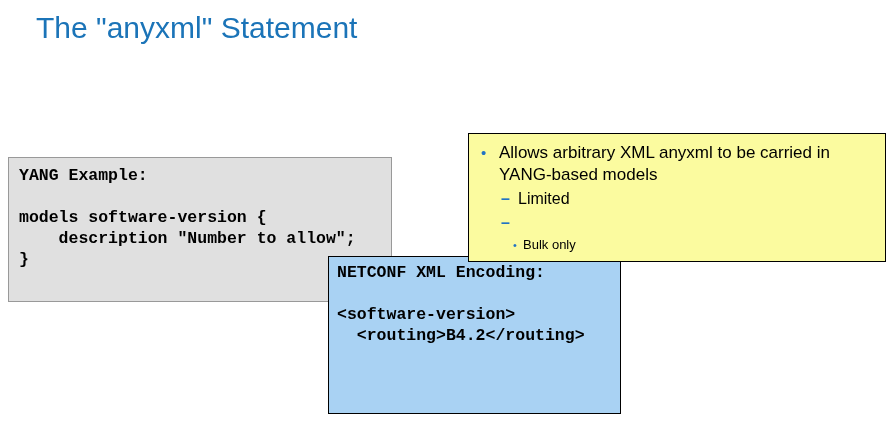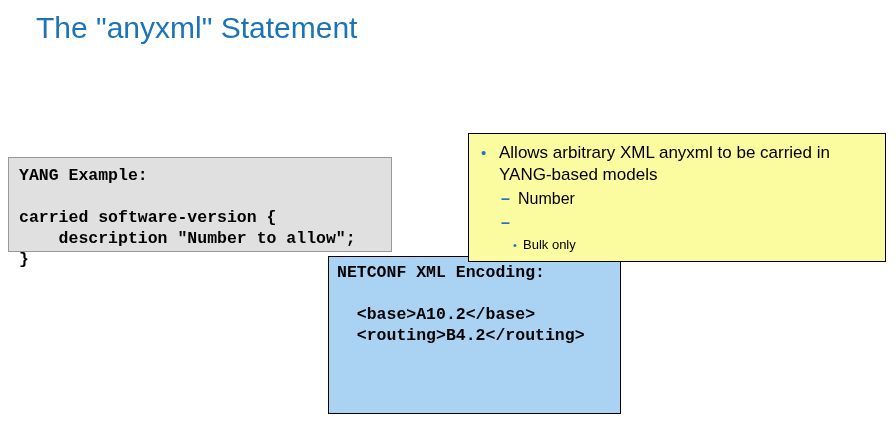--- a/index.html
+++ b/index.html
@@ -38,21 +38,21 @@
     color: #000000;
   }
   .code-line {
     white-space: pre;
     min-height: 21px;
   }
   .yang-box {
     left: 8px;
     top: 157px;
     width: 384px;
-    height: 95px;
+    height: 145px;
     background: var(--yang-box-bg, #e0e0e0);
     border: 1px solid var(--yang-box-border, #999999);
     padding: 7px 10px;
     z-index: 1;
   }
   .netconf-box {
     left: 328px;
     top: 256px;
     width: 293px;
     height: 158px;
@@ -118,43 +118,43 @@
 </head>
 <body>
 
 <div class="slide">
 
   <h1 class="title">The "anyxml" Statement</h1>
 
   <div class="box codebox yang-box">
     <div class="code-line">YANG Example:</div>
     <div class="code-line"></div>
-    <div class="code-line">carried software-version {</div>
+    <div class="code-line">models software-version {</div>
     <div class="code-line">    description "Number to allow";</div>
     <div class="code-line">}</div>
   </div>
 
   <div class="box notes-box">
     <div class="bullet l1">
       <span class="marker">•</span>
       <span class="btext">Allows arbitrary XML anyxml to be carried in YANG-based models</span>
     </div>
     <div class="bullet l2">
       <span class="marker">–</span>
-      <span class="btext">Number</span>
+      <span class="btext">Limited</span>
     </div>
     <div class="bullet l2">
       <span class="marker">–</span>
     </div>
     <div class="bullet l3">
       <span class="marker">•</span>
       <span class="btext">Bulk only</span>
     </div>
   </div>
 
   <div class="box codebox netconf-box">
     <div class="code-line">NETCONF XML Encoding:</div>
     <div class="code-line"></div>
-    <div class="code-line">  &lt;base&gt;A10.2&lt;/base&gt;</div>
+    <div class="code-line">&lt;software-version&gt;</div>
     <div class="code-line">  &lt;routing&gt;B4.2&lt;/routing&gt;</div>
   </div>
 
 </div>
 
 </body></html>

